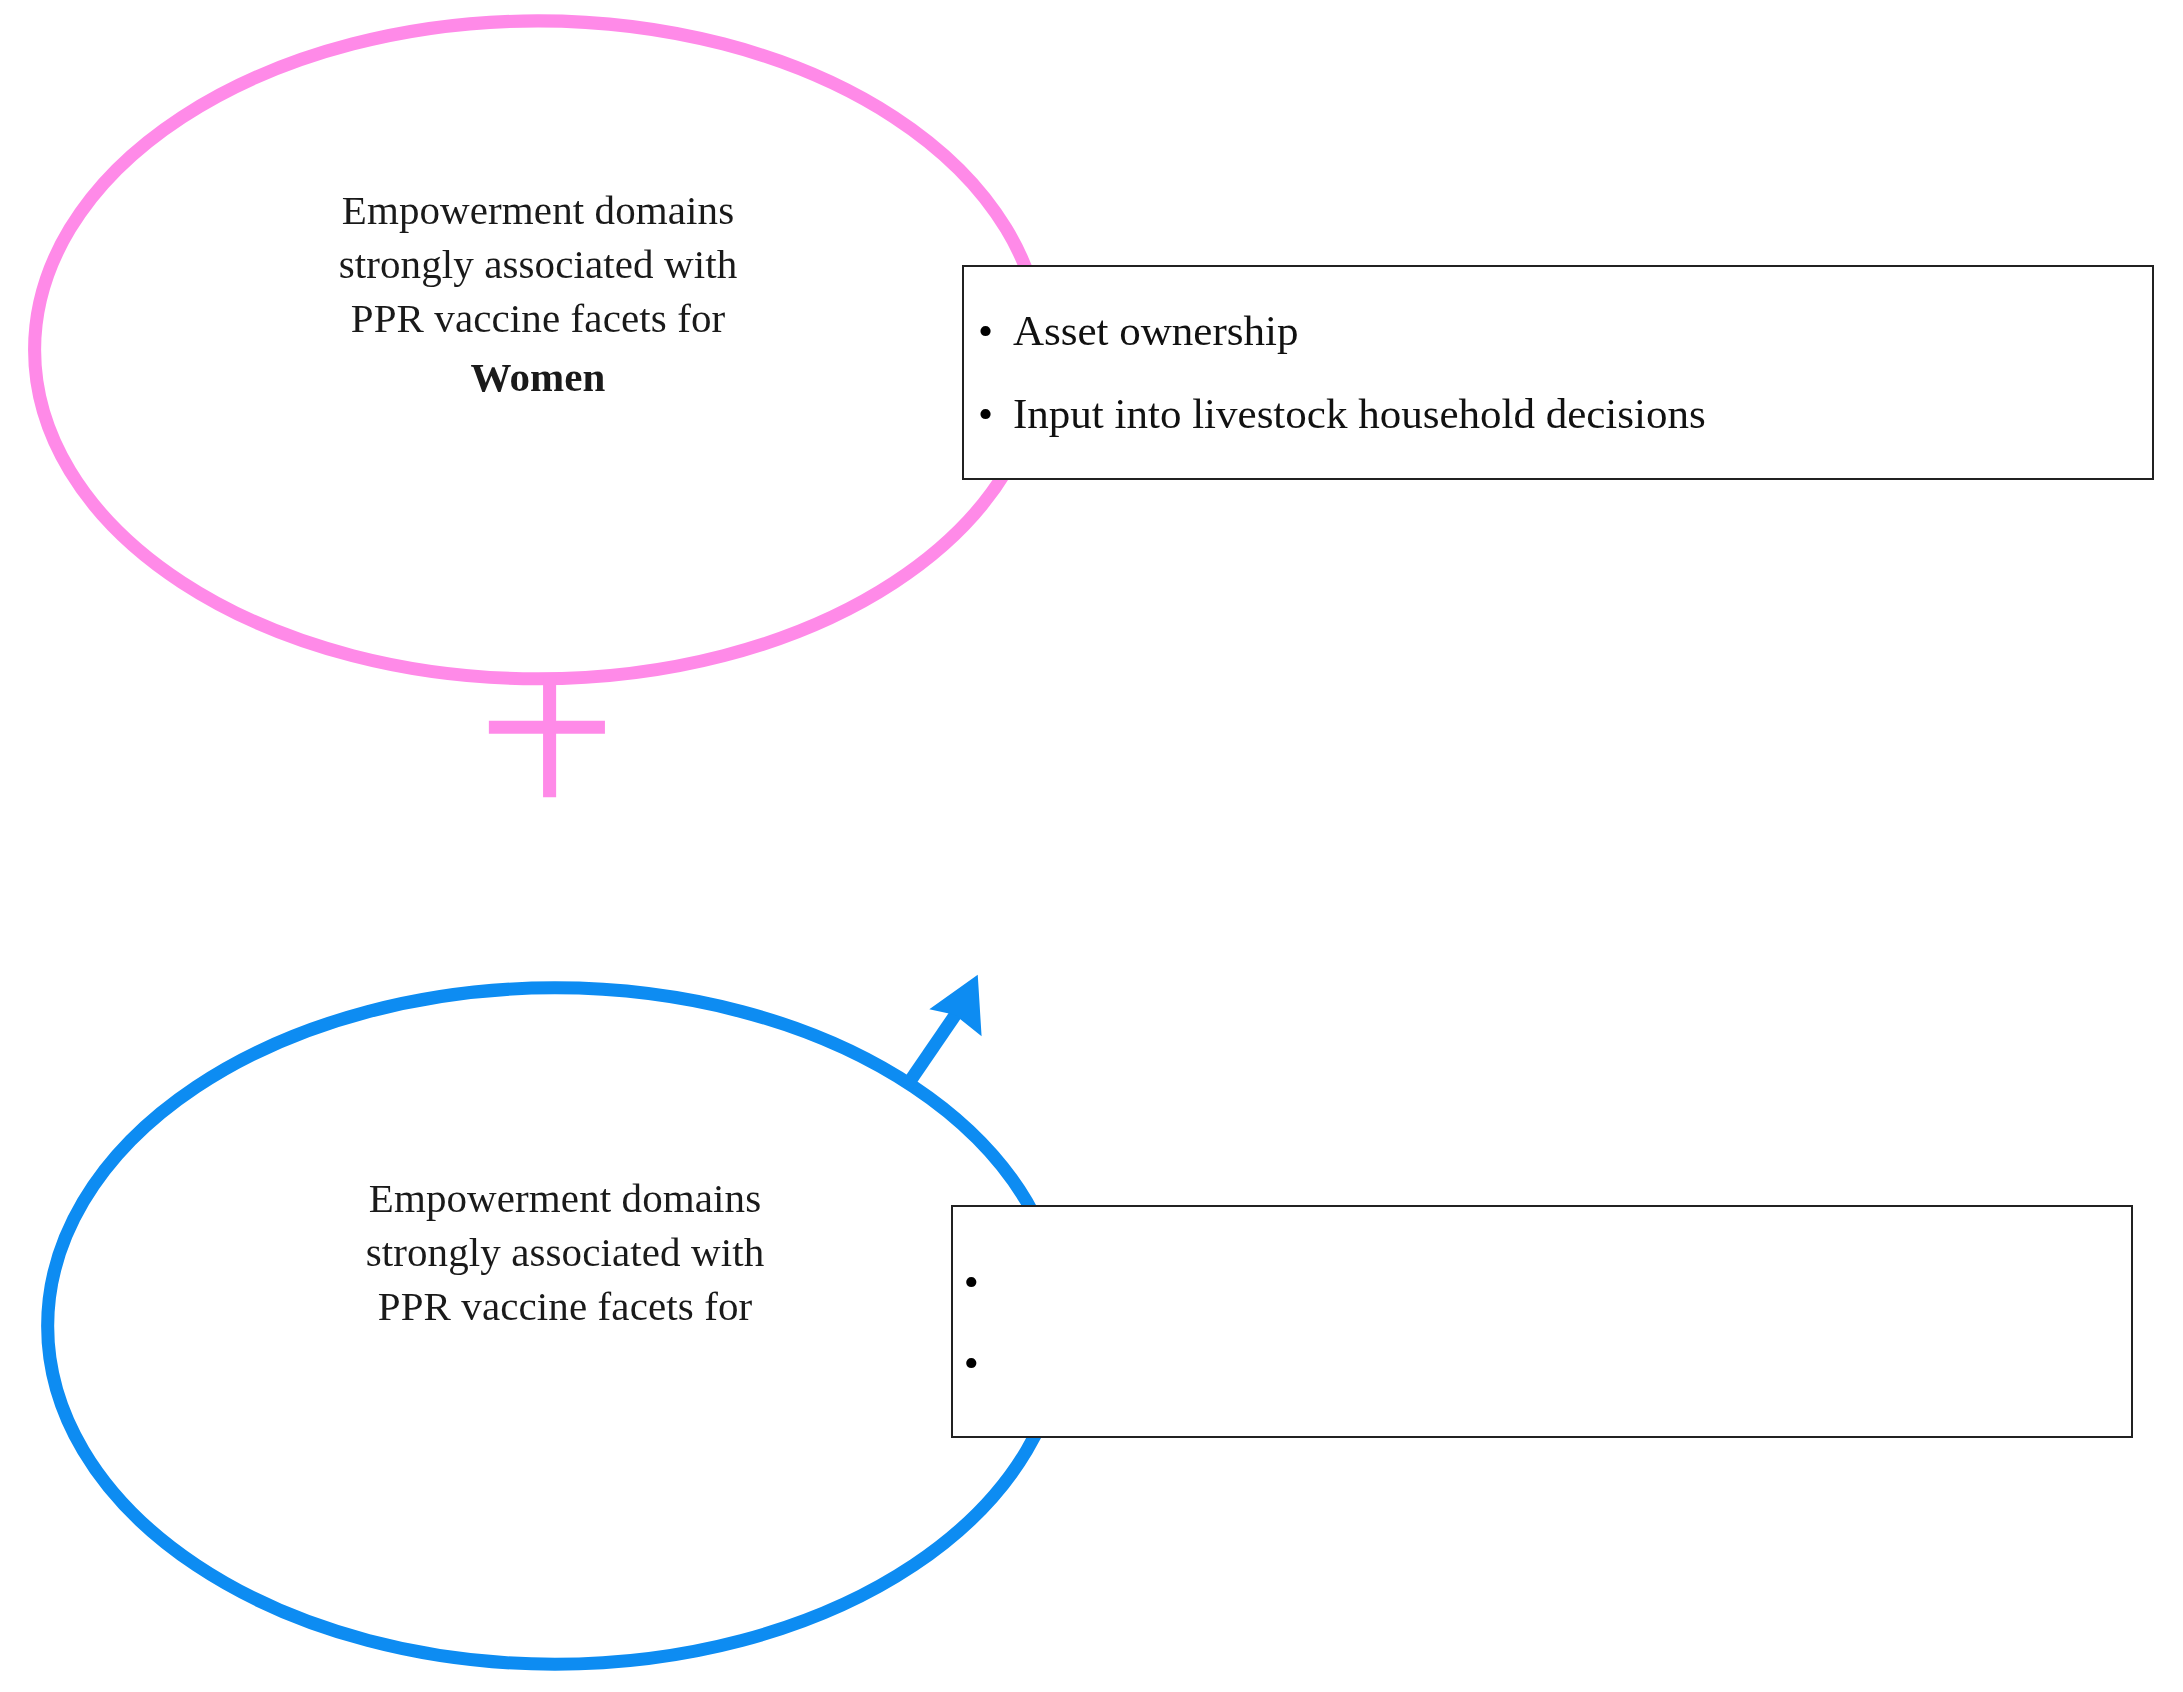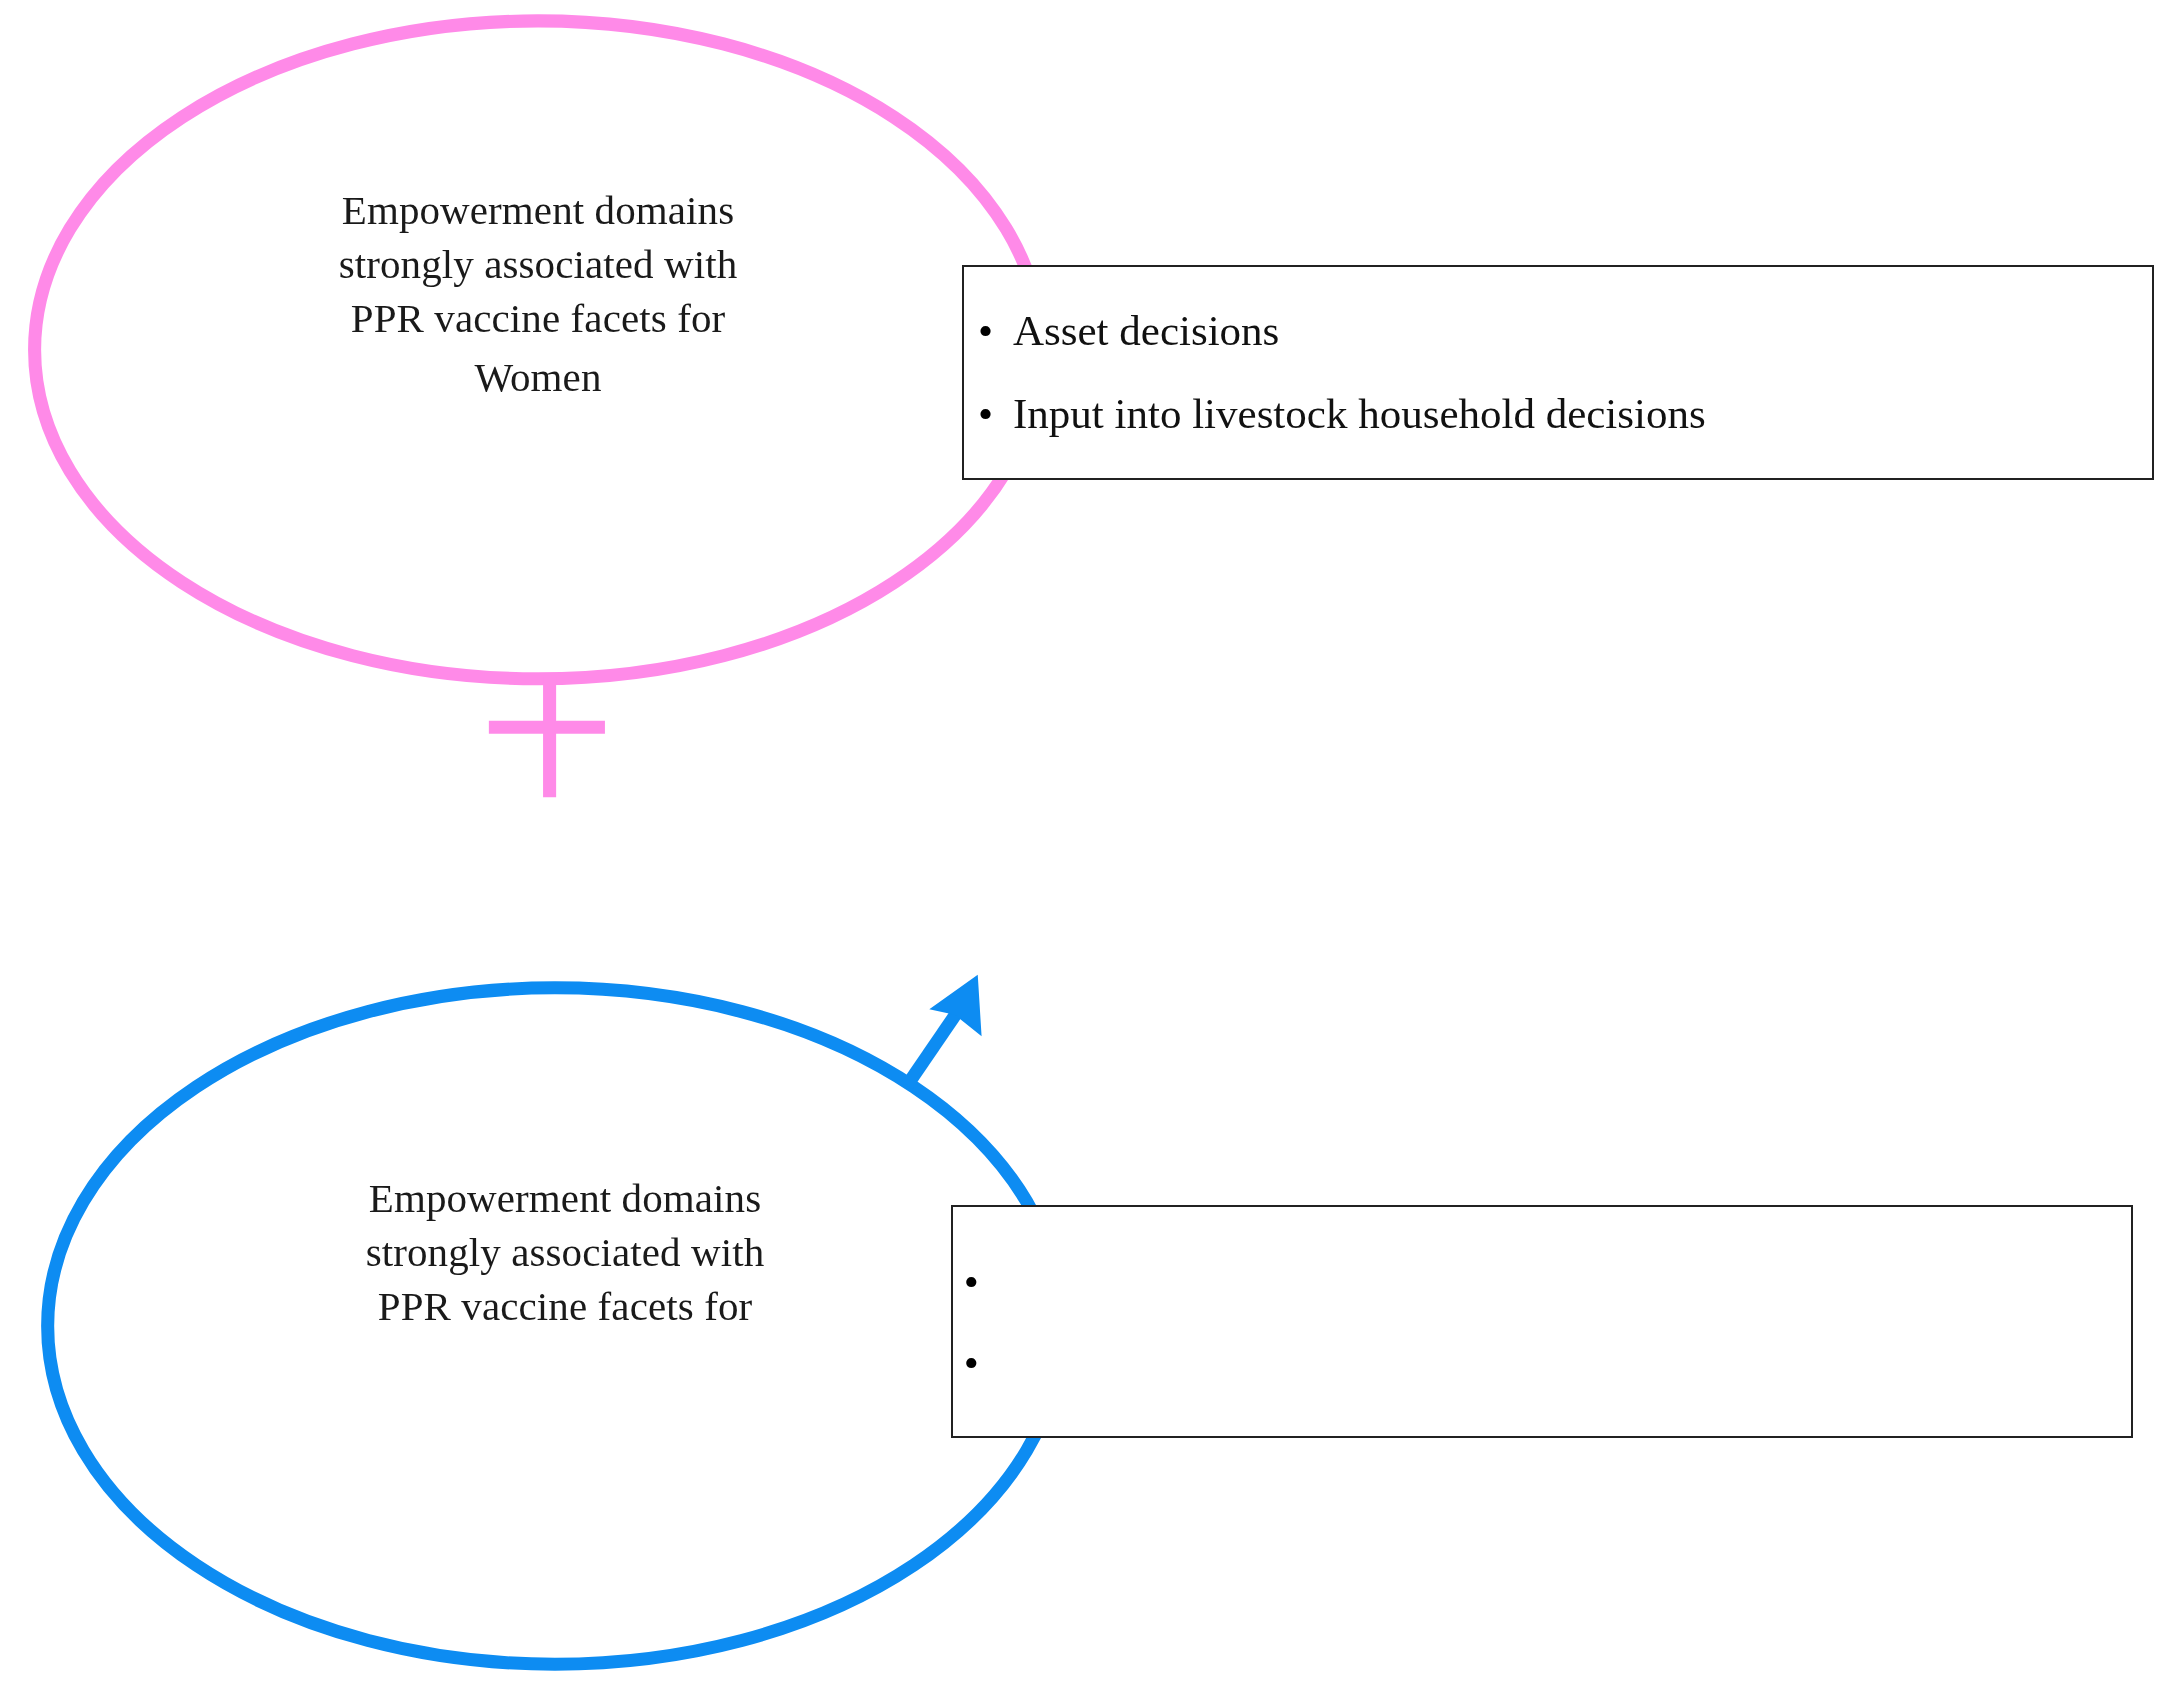--- a/index.html
+++ b/index.html
@@ -37,21 +37,21 @@
     line-height: 1.32;
     color: #1a1a1a;
     letter-spacing: 0.1px;
   }
   .ellipse-caption .cap-line {
     display: block;
     white-space: nowrap;
   }
   .ellipse-caption .cap-emphasis {
     display: block;
-    font-weight: normal;
+    font-weight: bold;
     white-space: nowrap;
     margin-top: 4.6px;
   }
   #women-caption {
     left: 115px;
     top: 183px;
     width: 846px;
   }
   #men-caption {
     left: 142px;
@@ -135,21 +135,21 @@
     <span class="cap-line">Empowerment domains</span>
     <span class="cap-line">strongly associated with</span>
     <span class="cap-line">PPR vaccine facets for</span>
     <span class="cap-emphasis">Women</span>
   </div>
 
   <div class="bullet-box" id="women-box">
     <ul class="bullet-list">
       <li class="bullet-item">
         <span class="bullet-dot">•</span>
-        <span class="bullet-text">Asset decisions</span>
+        <span class="bullet-text">Asset ownership</span>
       </li>
       <li class="bullet-item">
         <span class="bullet-dot">•</span>
         <span class="bullet-text">Input into livestock household decisions</span>
       </li>
     </ul>
   </div>
 
   <div class="ellipse-caption" id="men-caption">
     <span class="cap-line">Empowerment domains</span>

